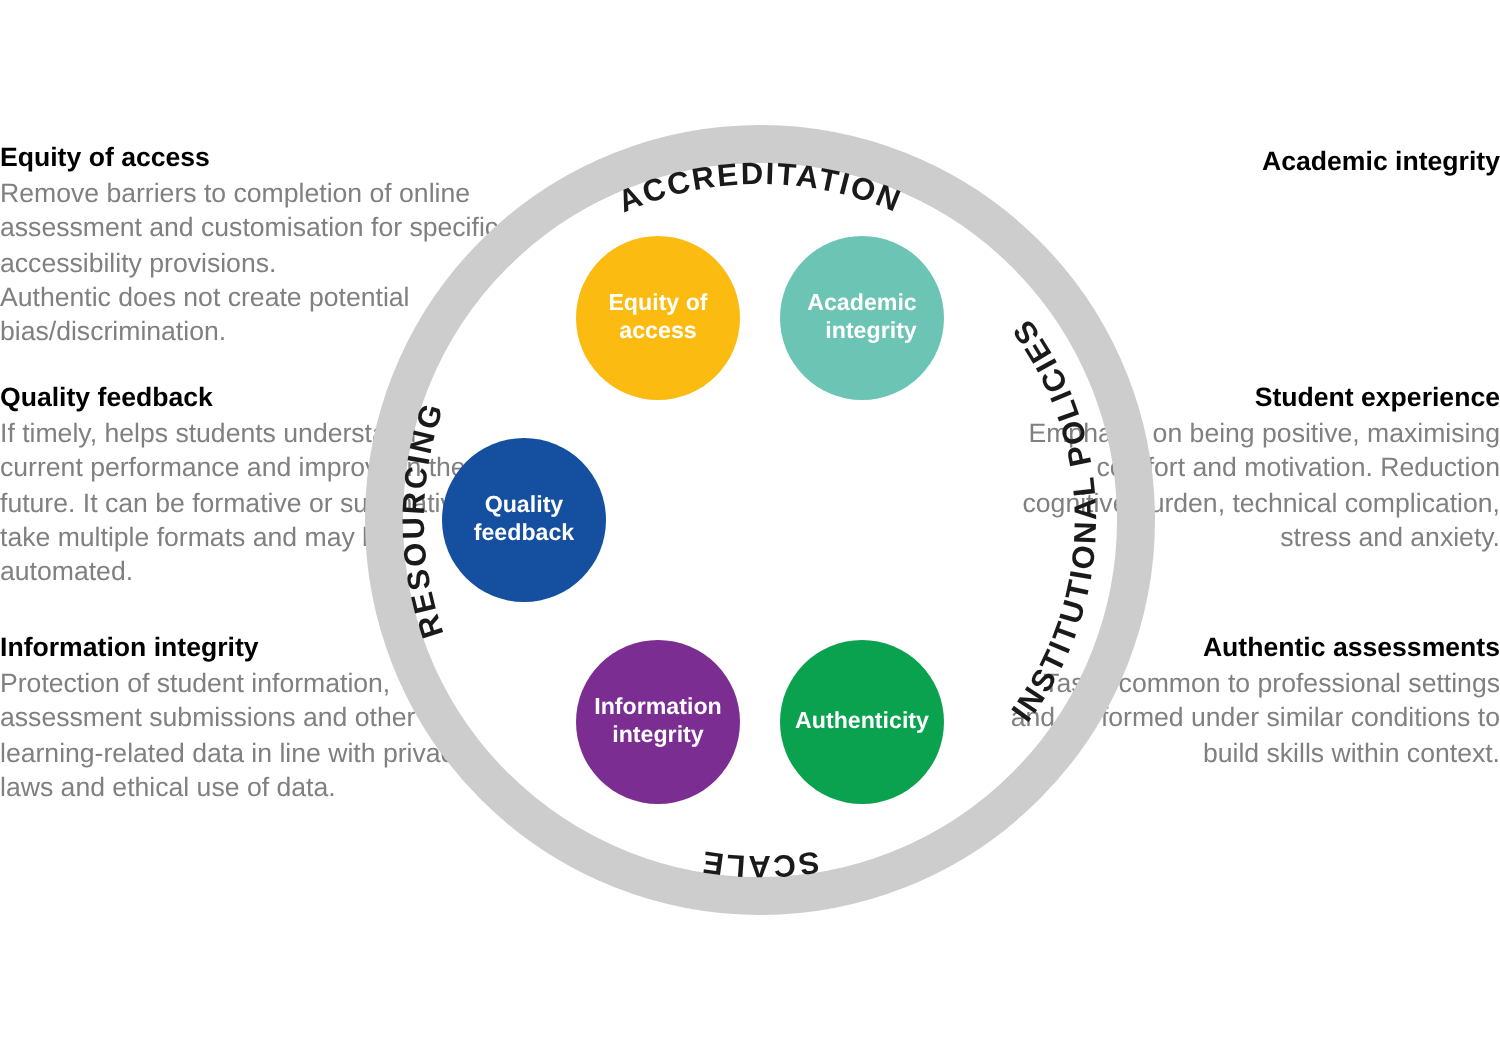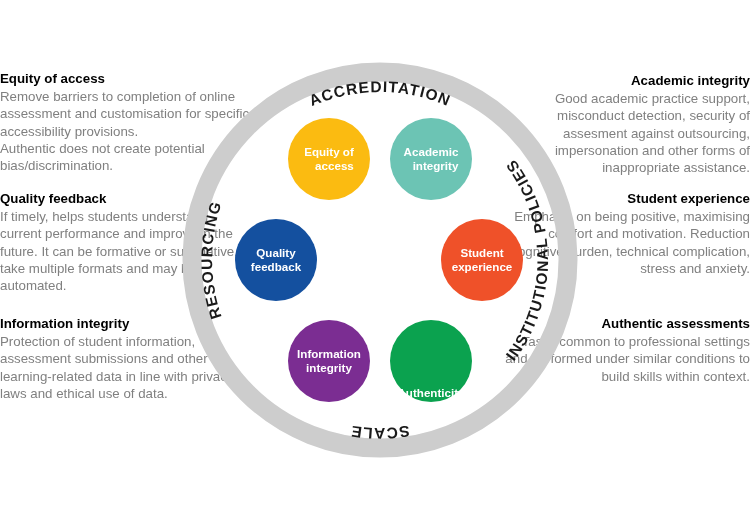--- a/index.html
+++ b/index.html
@@ -85,24 +85,24 @@
     line-height: 14.5px;
     font-weight: bold;
     box-sizing: border-box;
     padding: 2px;
   }
   .bubble span { display: block; white-space: pre-line; }
 
   
   #bubble-equity      { left: 106px; top: 56px;  }
   #bubble-academic    { left: 208px; top: 56px; text-align: right;  }
-  #bubble-quality     { left:  53px; top: 157px; }
+  #bubble-quality     { left:  39px; top: 157px; }
   #bubble-student     { left: 259px; top: 157px; }
   #bubble-information { left: 106px; top: 258px; }
-  #bubble-authenticity{ left: 208px; top: 258px; align-items: flex-end; }
+  #bubble-authenticity{ left: 208px; top: 258px; }
 </style>
 </head>
 <body>
 
 <div id="stage">
 
   <div class="note left" id="note-equity">
     <span class="note-title">Equity of access</span>
     <span class="note-body">Remove barriers to completion of online assessment and customisation for specific accessibility provisions.
 Authentic does not create potential bias/discrimination.</span>
@@ -113,21 +113,20 @@
     <span class="note-body">If timely, helps students understand current performance and improve in the future. It can be formative or summative, take multiple formats and may be automated.</span>
   </div>
 
   <div class="note left" id="note-information">
     <span class="note-title">Information integrity</span>
     <span class="note-body">Protection of student information, assessment submissions and other learning-related data in line with privacy laws and ethical use of data.</span>
   </div>
 
   <div class="note right" id="note-academic">
     <span class="note-title">Academic integrity</span>
-    <span class="note-body">Good academic practice support, misconduct detection, security of assesment against outsourcing, impersonation and other forms of inappropriate assistance.</span>
   </div>
 
   <div class="note right" id="note-student">
     <span class="note-title">Student experience</span>
     <span class="note-body">Emphasis on being positive, maximising comfort and motivation. Reduction cognitive burden, technical complication, stress and anxiety.</span>
   </div>
 
   <div class="note right" id="note-authentic">
     <span class="note-title">Authentic assessments</span>
     <span class="note-body">Tasks common to professional settings and performed under similar conditions to build skills within context.</span>
@@ -159,35 +158,31 @@
 
       <text class="ring-label">
         <textPath href="#arcRight" xlink:href="#arcRight" startOffset="50%" text-anchor="middle">INSTITUTIONAL POLICIES</textPath>
       </text>
 
       <text class="ring-label">
         <textPath href="#arcLeft" xlink:href="#arcLeft" startOffset="50%" text-anchor="middle">RESOURCING</textPath>
       </text>
     </svg>
 
-    <div class="bubble" id="bubble-equity" style="background: rgb(251, 187, 17); text-align: right;">
+    <div class="bubble" id="bubble-equity" style="background: rgb(251, 187, 17);">
       <span>Equity of
 access</span>
     </div>
     <div class="bubble" id="bubble-academic" style="background: rgb(108, 196, 180);">
       <span>Academic
 integrity</span>
     </div>
     <div class="bubble" id="bubble-quality" style="background: rgb(20, 80, 159);">
       <span>Quality
 feedback</span>
-    </div>
-    <div class="bubble" id="bubble-student" style="background: rgb(239, 81, 41);">
-      <span>Student
-experience</span>
     </div>
     <div class="bubble" id="bubble-information" style="background: rgb(123, 45, 146); align-items: center;">
       <span>Information
 integrity</span>
     </div>
     <div class="bubble" id="bubble-authenticity" style="background: rgb(11, 162, 79);">
       <span>Authenticity</span>
     </div>
 
   </div>

